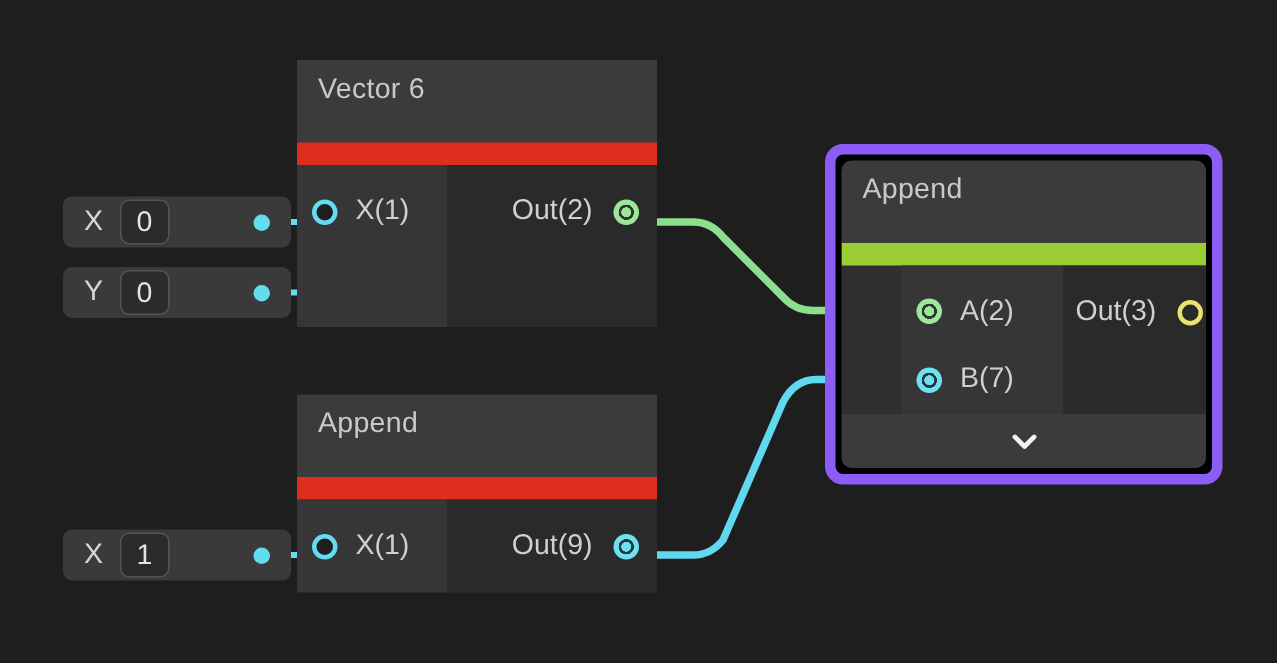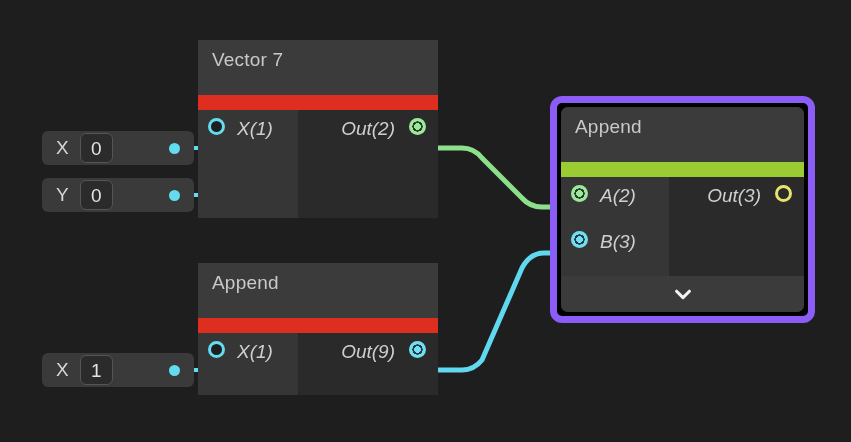--- a/index.html
+++ b/index.html
@@ -45,25 +45,24 @@
   }
   .col-out{
     background:#2a2a2a;
     flex:1 1 auto;
     display:flex;flex-direction:column;
     justify-content:flex-start;
     padding-top:8px;
     position:relative;
   }
   .port-row{
-    display:flex;
+    display:flex;align-items:center;
     height:46px;
     padding-left:10px;
     box-sizing:border-box;
-    font-style:italic;
   }
   .port-row.out{justify-content:flex-end;padding-right:12px;padding-left:0;}
   .port-label{
     color:#cfcfcf;font-size:19px;margin-left:12px;white-space:nowrap;
   }
   .port-row.out .port-label{margin-left:8px;margin-right:14px;}
 
   
   .port{
     width:17px;height:17px;border-radius:50%;
@@ -176,21 +175,21 @@
   </div>
 
   <div class="input-row" style="left:42px;top:353px;width:152px;height:34px;">
     <span class="input-key">X</span>
     <span class="input-box">1</span>
     <span class="input-dot"></span>
   </div>
 
   <div class="node" style="left:198px;top:40px;width:240px;height:178px;">
     <div class="node-inner">
-      <div class="node-title">Vector 7</div>
+      <div class="node-title">Vector 6</div>
       <div class="accent" style="background:#dd2e20;"></div>
       <div class="node-body">
         <div class="col-in" style="width:100px;">
           <div class="port-row">
             <span class="port ring-cyan"></span>
             <span class="port-label">X(1)</span>
           </div>
         </div>
         <div class="col-out">
           <div class="port-row out">
@@ -221,28 +220,28 @@
         </div>
       </div>
     </div>
   </div>
 
   <div class="selected-wrap" style="left:550px;top:96px;width:265px;height:227px;">
     <div class="node-inner">
       <div class="node-title">Append</div>
       <div class="accent" style="background:#9ccc33;"></div>
       <div class="node-body">
-        <div class="col-in" style="width:108px;">
+        <div class="col-in" style="width:108px;margin-left:40px;">
           <div class="port-row">
             <span class="port fill-green"></span>
             <span class="port-label">A(2)</span>
           </div>
           <div class="port-row">
             <span class="port fill-cyan"></span>
-            <span class="port-label">B(3)</span>
+            <span class="port-label">B(7)</span>
           </div>
         </div>
         <div class="col-out">
           <div class="port-row out">
             <span class="port-label">Out(3)</span>
             <span class="port ring-yellow"></span>
           </div>
         </div>
       </div>
       <div class="node-footer">

